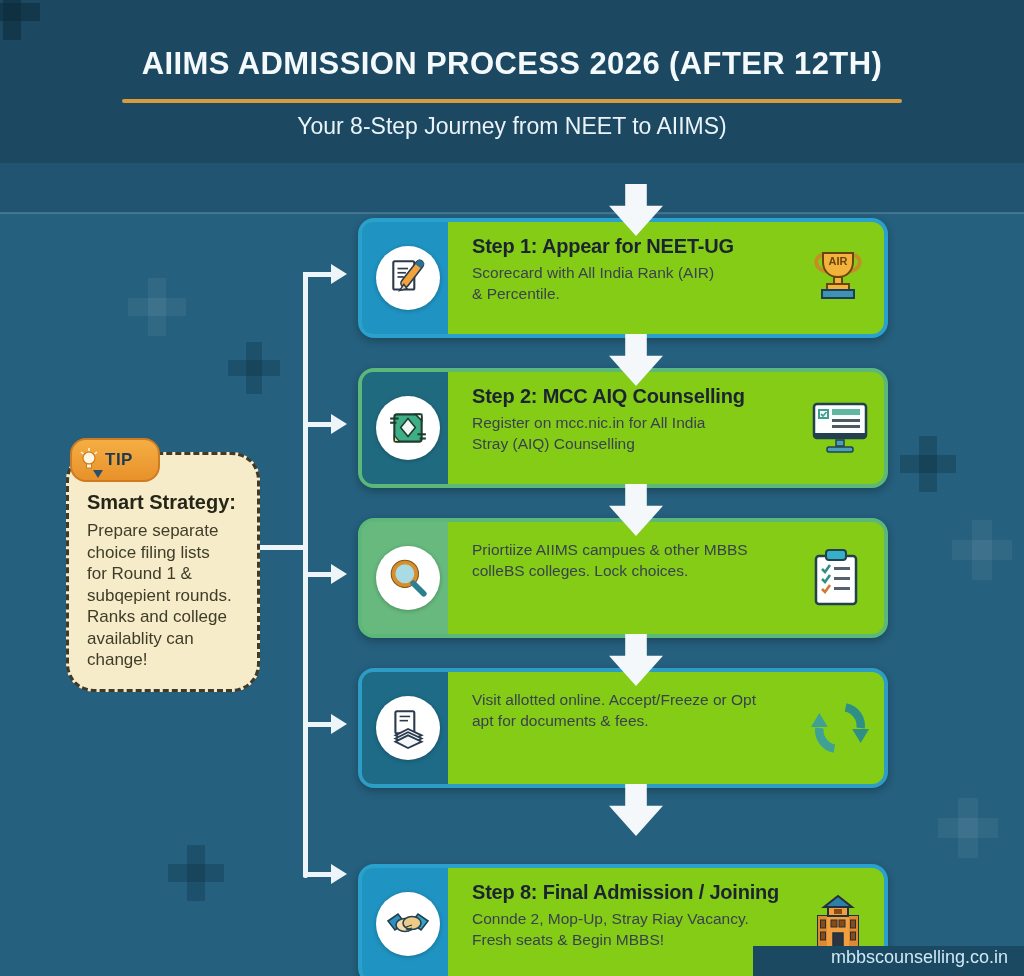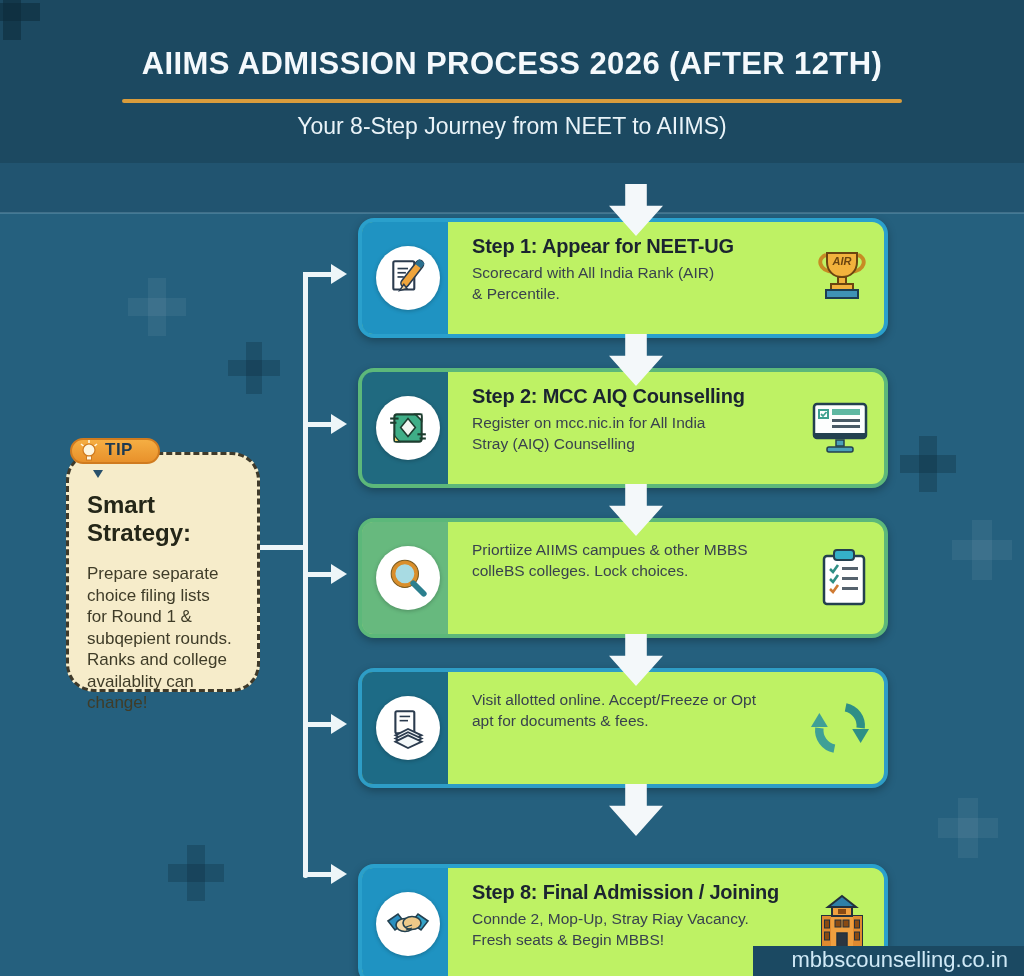--- a/index.html
+++ b/index.html
@@ -20,53 +20,53 @@
   .plus{position:absolute;pointer-events:none;}
   .plus::before{content:"";position:absolute;left:0;top:34%;width:100%;height:32%;background:var(--c);}
   .plus::after{content:"";position:absolute;top:0;left:34%;height:100%;width:32%;background:var(--c);}
   
   .trunk{position:absolute;left:303px;top:272px;width:5px;height:606px;background:#eef5f8;border-radius:2px;}
   .branch{position:absolute;left:303px;width:30px;height:5px;background:#eef5f8;}
   .branch-head{position:absolute;left:331px;width:0;height:0;
     border-top:10px solid transparent;border-bottom:10px solid transparent;border-left:16px solid #eef5f8;}
   .tip-line{position:absolute;left:252px;top:545px;width:52px;height:5px;background:#eef5f8;}
   
-  .card{position:absolute;left:358px;width:530px;height:120px;background:#bef264;
+  .card{position:absolute;left:358px;width:530px;height:120px;background:#84cc16;
     border-radius:16px;border:4px solid;box-sizing:border-box;box-shadow:0 3px 8px rgba(0,0,0,.28);}
   .s1{border-color:#2aa0cc}.s1 .panel{background:#1f93c2}
   .s2{border-color:#5cb87a}.s2 .panel{background:#206a80}
   .s3{border-color:#5cb87a}.s3 .panel{background:#67b97e}
   .s4{border-color:#2e9dc6}.s4 .panel{background:#1d6b86}
   .s5{border-color:#2aa0cc}.s5 .panel{background:#1f93c2}
   .panel{position:absolute;left:0;top:0;bottom:0;width:86px;border-radius:11px 0 0 11px;}
   .circle{position:absolute;left:14px;top:24px;width:64px;height:64px;border-radius:50%;
     background:#fff;display:flex;align-items:center;justify-content:center;box-shadow:0 1px 4px rgba(0,0,0,.25);}
   .txt{position:absolute;left:110px;top:13px;width:368px;}
   .card-title{font-size:20px;font-weight:700;color:#1b2430;letter-spacing:-.2px;}
   .card-desc{font-size:15.5px;color:#39424e;line-height:1.33;margin-top:5px;white-space:pre-line;}
   .right-icon{position:absolute;right:14px;top:50%;transform:translateY(-50%);
-    width:60px;height:68px;display:flex;align-items:center;justify-content:flex-end;font-style:italic;}
+    width:60px;height:68px;display:flex;align-items:center;justify-content:flex-start;}
   
   .down-arrow{position:absolute;left:609px;width:54px;height:52px;background:#f4f8fa;z-index:6;
     clip-path:polygon(30% 0,70% 0,70% 42%,100% 42%,50% 100%,0 42%,30% 42%);
     filter:drop-shadow(0 2px 2px rgba(0,0,0,.25));}
   
   .tip-box{position:absolute;left:66px;top:452px;width:194px;height:240px;background:#f6ecca;
     border:3px dashed #3f3a2a;border-radius:28px;box-sizing:border-box;padding:36px 12px 10px 18px;z-index:4;}
-  .tip-title{font-size:24px;font-weight:700;color:#242618;}
-  .tip-body{font-size:17px;color:#3f3c28;line-height:1.27;margin-top:16px;white-space:pre-line;}
-  .tip-badge{position:absolute;left:70px;top:438px;width:90px;height:26px;z-index:5;
+  .tip-title{font-size:20px;font-weight:700;color:#242618;}
+  .tip-body{font-size:17px;color:#3f3c28;line-height:1.27;margin-top:6px;white-space:pre-line;}
+  .tip-badge{position:absolute;left:70px;top:438px;width:90px;height:44px;z-index:5;
     background:linear-gradient(#f5ae43,#e8912b);border:2px solid #d07b1f;border-radius:16px;
-    box-sizing:border-box;display:flex;padding-left:7px;}
+    box-sizing:border-box;display:flex;align-items:center;padding-left:7px;}
   .tip-badge-label{font-size:17px;font-weight:800;color:#1d3a52;margin-left:6px;letter-spacing:.5px;}
   .bulb-pointer{position:absolute;left:93px;top:470px;width:0;height:0;z-index:6;
     border-left:5px solid transparent;border-right:5px solid transparent;border-top:8px solid #29506b;}
   
   .footer-band{position:absolute;left:753px;top:946px;width:271px;height:30px;background:#1b4962;}
-  .footer-site{position:absolute;right:16px;top:947px;font-size:22px;color:#cfe9f6;z-index:7;}
+  .footer-site{position:absolute;right:16px;top:947px;font-size:18px;color:#cfe9f6;z-index:7;}
 </style>
 </head>
 <body>
 
 <div class="canvas">
 
   <div class="header-band"></div>
   <div class="header-strip"></div>
   <div class="seam"></div>
   <div class="page-title">AIIMS ADMISSION PROCESS 2026 (AFTER 12TH)</div>

